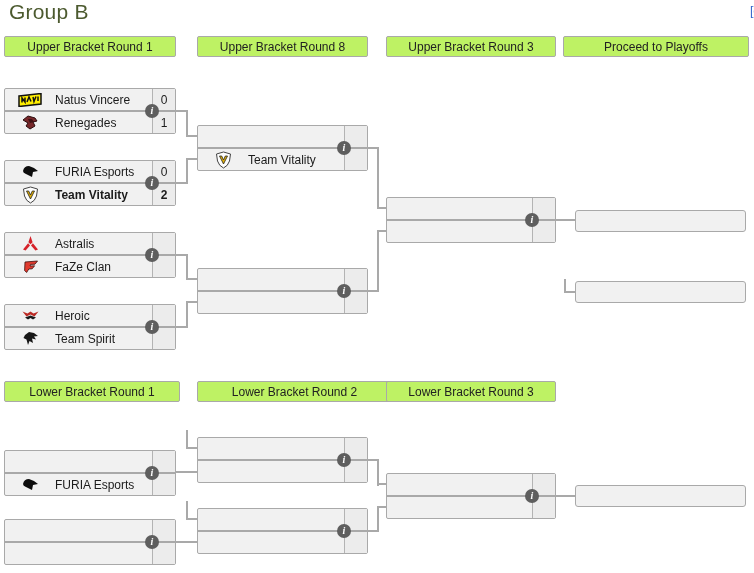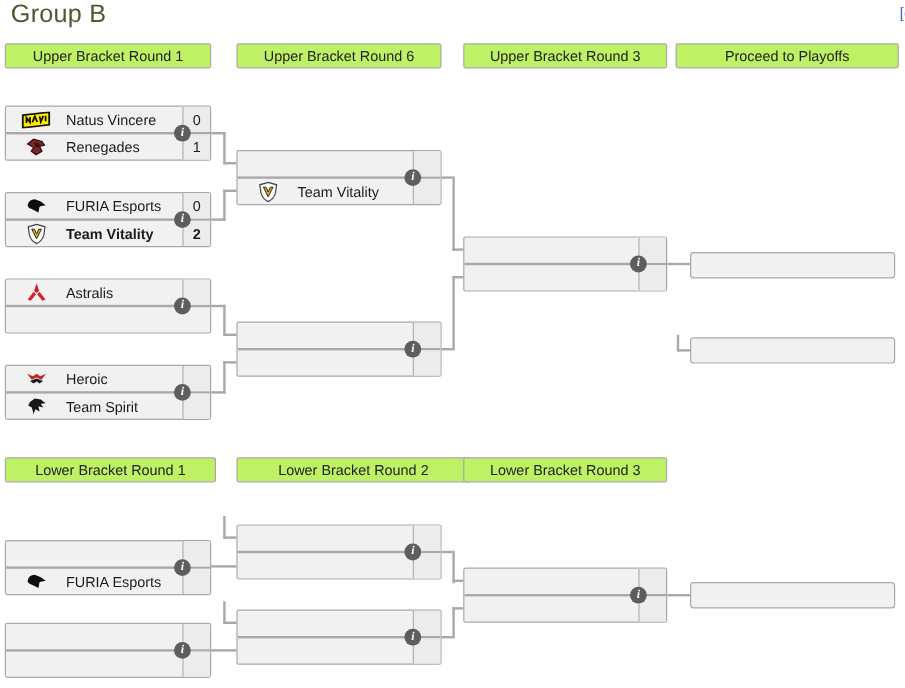--- a/index.html
+++ b/index.html
@@ -38,21 +38,21 @@
 </head>
 <body>
 
 <div id="stage">
 
   <div class="title">Group B</div>
   <a class="editlink">[edit]</a>
 
   <div>
     <div class="hdr" style="left:4px;top:36px;width:172px">Upper Bracket Round 1</div>
-    <div class="hdr" style="left:197px;top:36px;width:171px">Upper Bracket Round 6</div>
+    <div class="hdr" style="left:197px;top:36px;width:171px">Upper Bracket Round 8</div>
     <div class="hdr" style="left:386px;top:36px;width:170px">Upper Bracket Round 3</div>
     <div class="hdr" style="left:563px;top:36px;width:186px">Proceed to Playoffs</div>
 
     <div class="match" style="left:4px;top:88px;width:172px">
       <div class="slot top">
         <span class="logo">
           <svg width="26" height="14" viewBox="0 0 26 14">
               <polygon points="2,3 24,0.5 24,11 2,13.5" fill="#ffee00" stroke="#111" stroke-width="1.5"></polygon>
               <path d="M5,9.5 L5,5 L8,9 L8,4.5 M10,9 L12,4 L14,8.5 M16,4 L17,8.5 L19,3.5 M21,3.5 L21,8" stroke="#111" stroke-width="1.5" fill="none"></path>
             </svg>
@@ -97,20 +97,29 @@
     </div>
 
     <div class="match" style="left:4px;top:232px;width:172px">
       <div class="slot top">
         <span class="logo">
           <svg width="17" height="17" viewBox="0 0 17 17">
               <path d="M8.5,1 L10.6,7.2 L8.5,9.3 L6.4,7.2 Z M1,14.5 L6.1,8.2 L8,10.4 L3.6,15.6 Z M16,14.5 L10.9,8.2 L9,10.4 L13.4,15.6 Z" fill="#d6222a"></path>
             </svg>
         </span>
         <span class="tname">Astralis</span>
+        <span class="tscore"></span>
+      </div>
+      <div class="slot">
+        <span class="logo">
+          <svg width="17" height="17" viewBox="0 0 17 17">
+              <path d="M3,4 L15.5,3 L13,6.2 L8.6,6.4 L8,8 L12.6,7.8 L10.2,10.8 L6.8,11 L4.6,14.5 L2.6,12.5 Z" fill="#e03a2e" stroke="#3c0f0c" stroke-width="0.8"></path>
+            </svg>
+        </span>
+        <span class="tname">FaZe Clan</span>
         <span class="tscore"></span>
       </div>
       <span class="info">i</span>
     </div>
 
     <div class="match" style="left:4px;top:304px;width:172px">
       <div class="slot top">
         <span class="logo">
           <svg width="17" height="17" viewBox="0 0 17 17">
               <path d="M0.5,4.5 L5.5,6.5 L8.5,4.5 L11.5,6.5 L16.5,4.5 L12.5,9.5 L8.5,7.5 L4.5,9.5 Z" fill="#bb2a24"></path>

